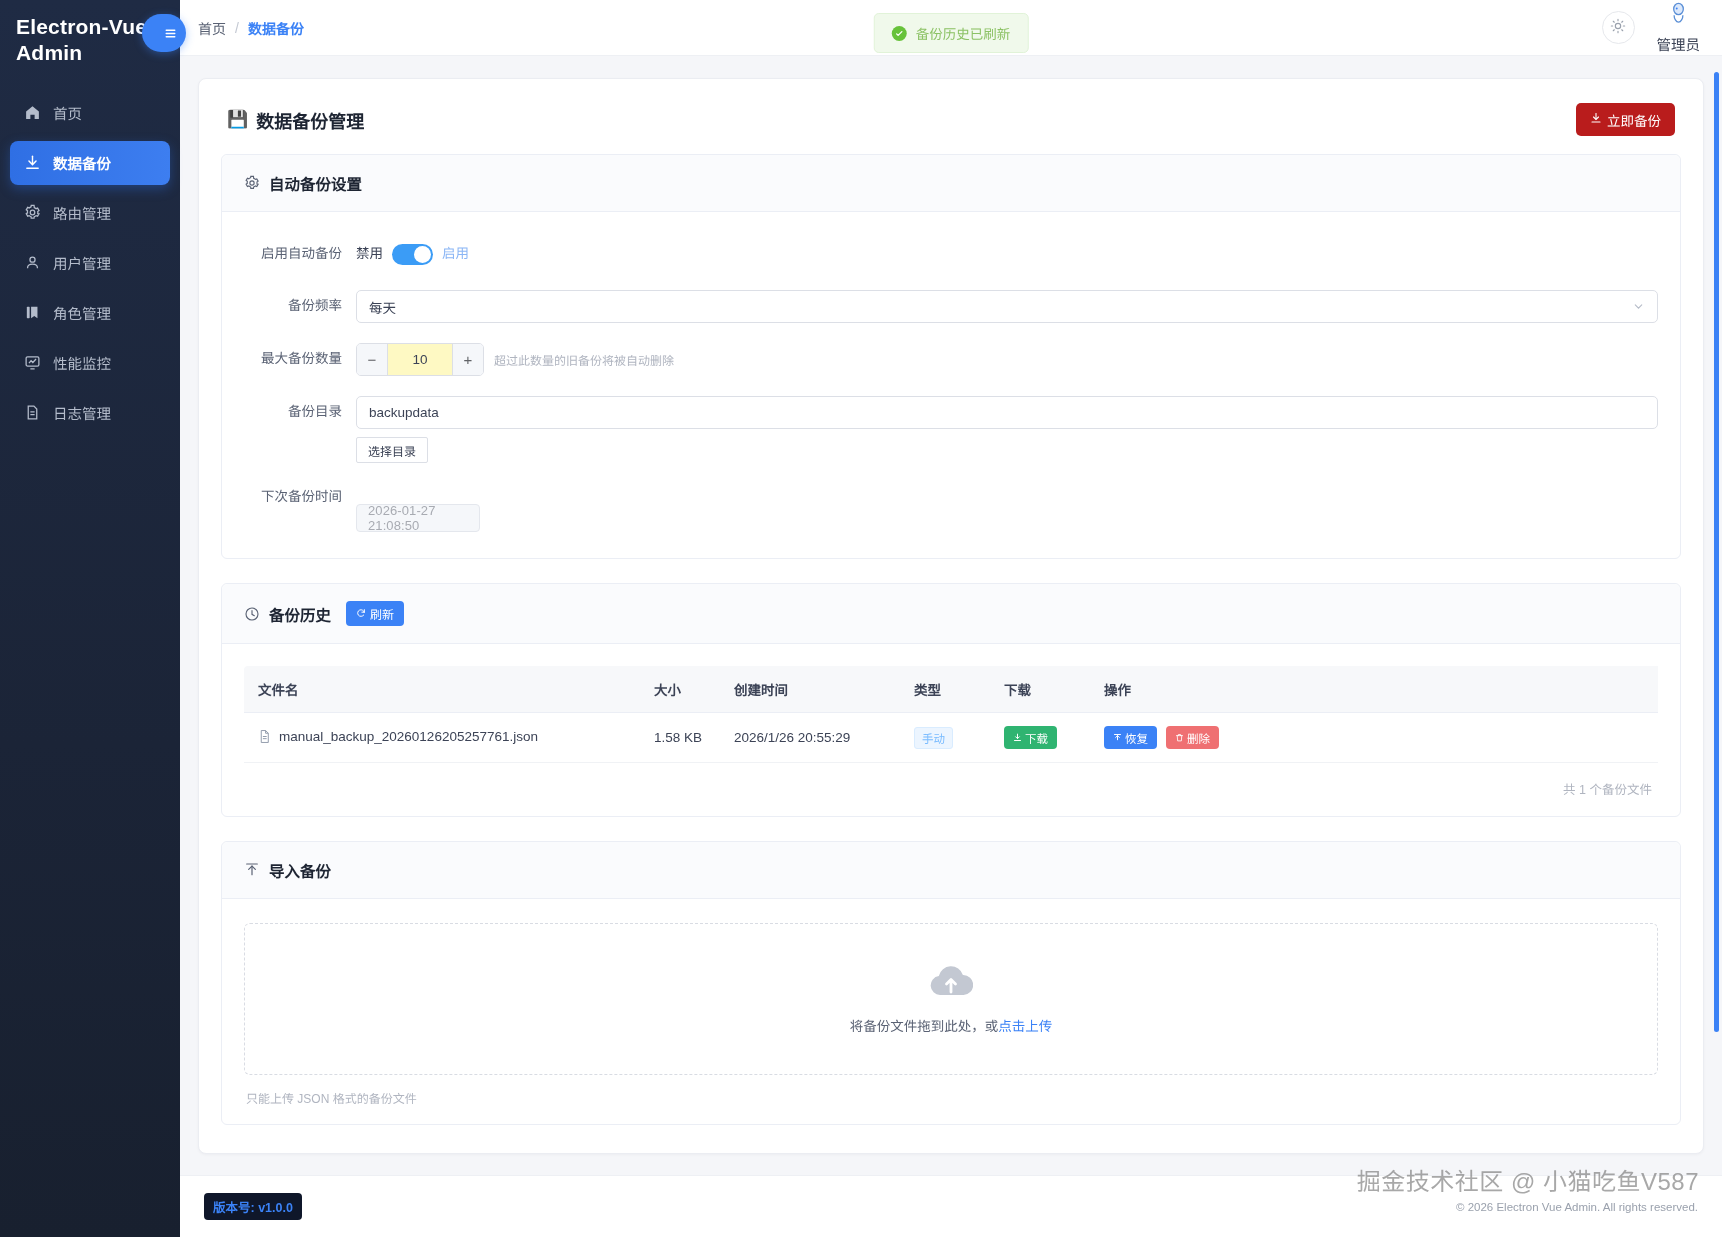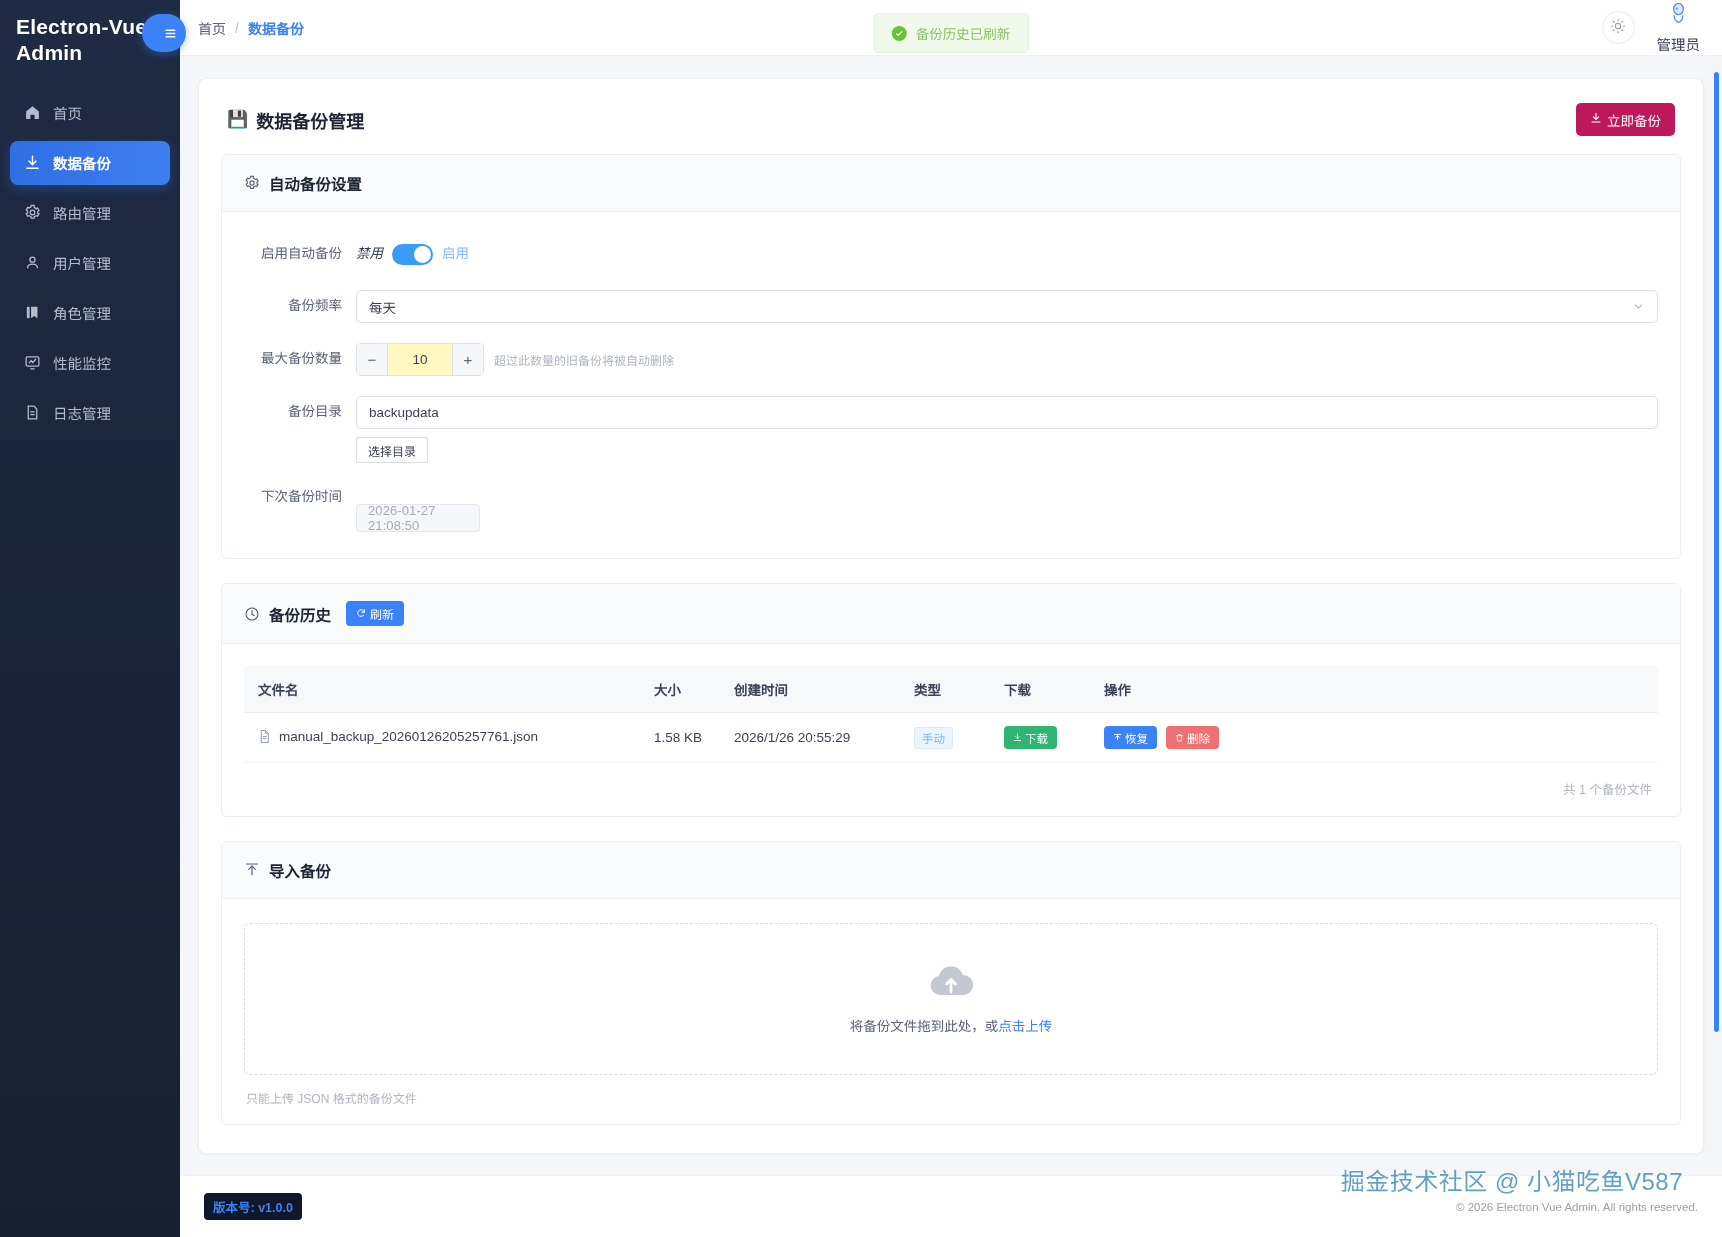--- a/index.html
+++ b/index.html
@@ -95,21 +95,21 @@
     background: #ffffff; border-radius: 8px; border: 1px solid #ebedf2;
     box-shadow: 0 1px 3px rgba(16,24,40,.04);
     min-height: 960px; padding: 0 0 28px 0;
   }
   .page-head {
     display: flex; align-items: center; padding: 24px 28px 18px 28px;
   }
   .page-title { font-size: 18px; font-weight: 700; color: #1e2533; display: flex; align-items: center; gap: 8px; }
   .page-title .emoji { font-size: 17px; }
   .btn-primary {
-    margin-left: auto; background: #be185d; color: #fff; border: none;
+    margin-left: auto; background: #b91c1c; color: #fff; border: none;
     border-radius: 5px; height: 33px; padding: 0 14px; font-size: 13.5px;
     display: inline-flex; align-items: center; gap: 5px; cursor: pointer;
     font-family: inherit;
   }
   .btn-primary svg { width: 12px; height: 12px; }
 
   
   .panel {
     margin: 0 22px 24px 22px; border: 1px solid #ebeef5; border-radius: 6px; background: #fff;
   }
@@ -132,21 +132,21 @@
 
   
   .form-row { display: flex; align-items: flex-start; margin-bottom: 20px; }
   .form-label {
     width: 112px; flex: 0 0 112px; text-align: right; padding-right: 14px;
     font-size: 13.5px; color: #5a6274; line-height: 32px;
   }
   .form-field { flex: 1 1 auto; display: flex; align-items: center; gap: 10px; flex-wrap: wrap; }
 
   .switch-wrap { display: flex; align-items: center; gap: 9px; line-height: 32px; }
-  .switch-off-label { font-size: 13.5px; color: #3c4356; font-style: italic; }
+  .switch-off-label { font-size: 13.5px; color: #3c4356; }
   .switch-on-label { font-size: 13.5px; color: #8bb6f5; }
   .switch {
     width: 41px; height: 21px; border-radius: 11px; background: #3b9cf6;
     position: relative; cursor: pointer; display: inline-block;
   }
   .switch .knob {
     position: absolute; top: 2px; right: 2px; width: 17px; height: 17px;
     border-radius: 50%; background: #fff;
   }
 
@@ -241,22 +241,22 @@
   .footer {
     height: 62px; flex: 0 0 62px; background: #fff; border-top: 1px solid #eef0f4;
     display: flex; align-items: center; padding: 0 24px; position: relative;
   }
   .version-badge {
     background: #0f172a; color: #3b82f6; border-radius: 4px;
     font-size: 12.5px; padding: 4px 9px; font-weight: 600;
   }
   .copyright { margin-left: auto; font-size: 11.5px; color: #9aa1ad; }
   .watermark {
-    position: absolute; right: 39px; bottom: 40px;
-    font-size: 24px; color: #0369a1; opacity: .62; white-space: nowrap;
+    position: absolute; right: 23px; bottom: 40px;
+    font-size: 24px; color: #737373; opacity: .62; white-space: nowrap;
     font-weight: 500; letter-spacing: .5px;
   }
 </style>
 </head>
 <body>
 
 <div class="app">
 
   <aside class="sidebar">
     <div class="brand">Electron-Vue-Admin</div>

